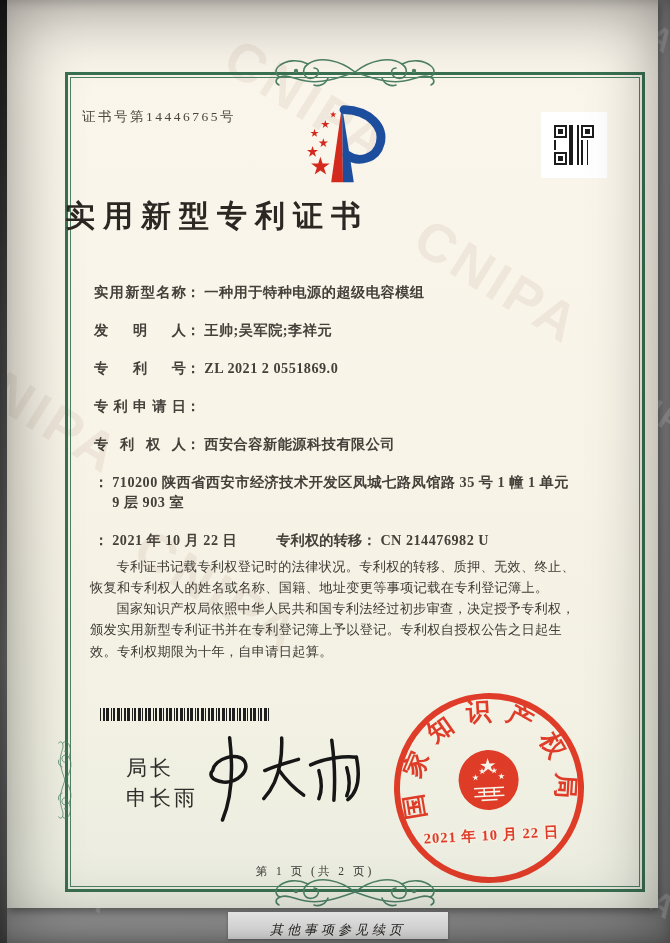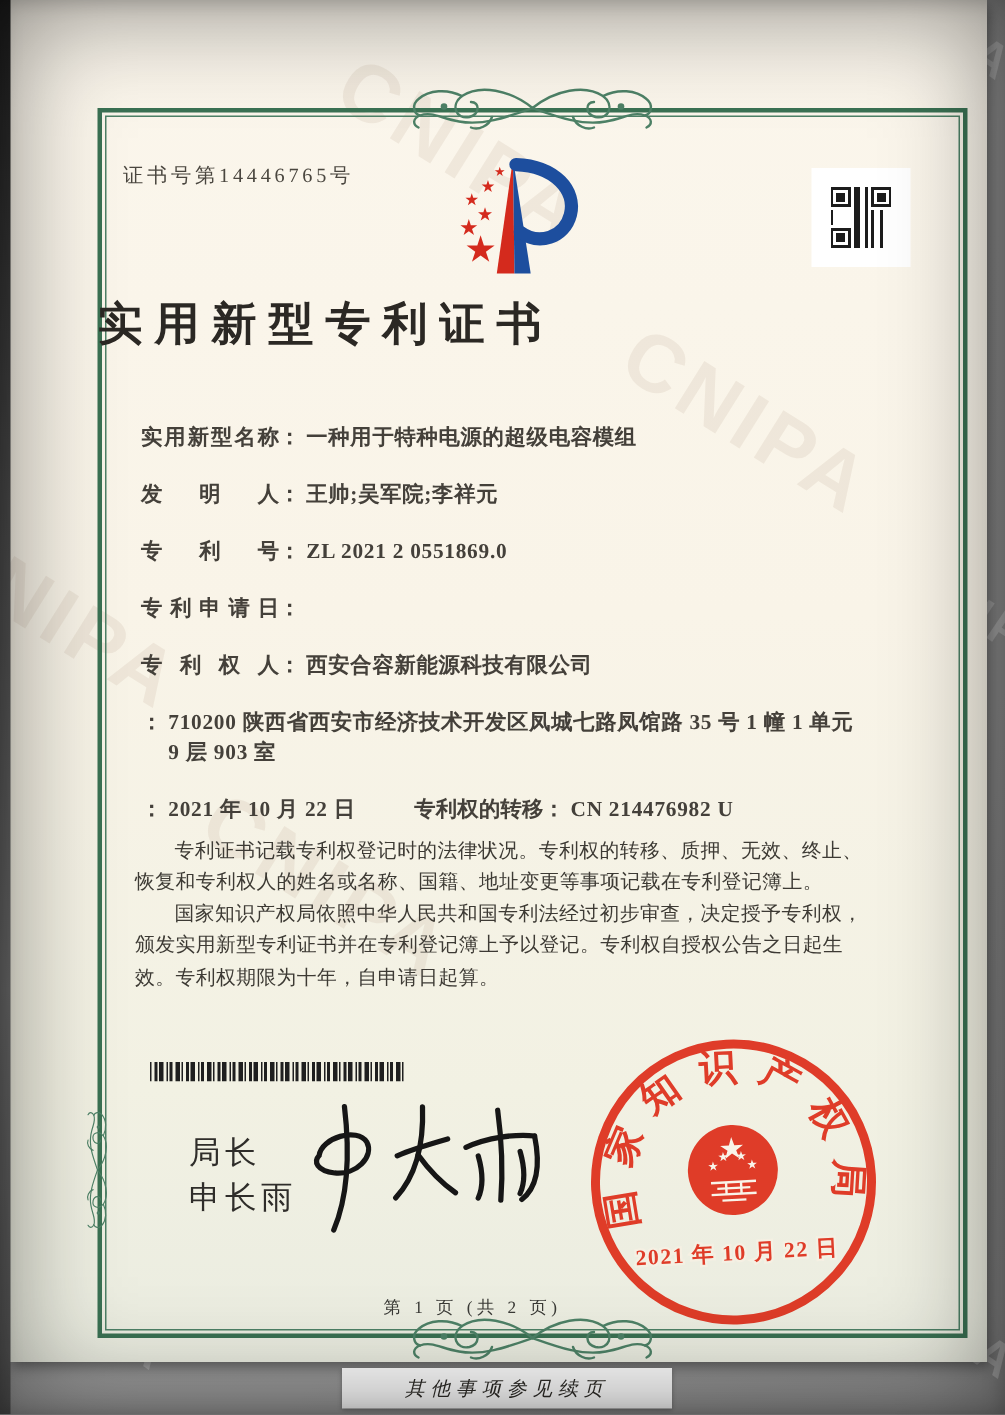--- a/index.html
+++ b/index.html
@@ -62,21 +62,21 @@
                transform:rotate(-2deg); }
 
   .seal { position:absolute; left:383px; top:688px; width:200px; height:200px; opacity:.93;
           transform:rotate(-3deg); }
 
   .page-info { position:absolute; left:59px; width:500px; top:864px; text-align:center;
                font-size:11.5px; color:#3a3a36; letter-spacing:3px; }
 
   .note-strip { position:absolute; left:228px; top:912px; width:220px; height:27px; z-index:3;
                 background:#fdfdfd; box-shadow:0 1px 3px rgba(0,0,0,.3); display:flex;
-                align-items:center; justify-content:center; }
+                align-items:flex-end; justify-content:center; }
   .note-strip span { font-size:13px; font-style:italic; color:#2e2c28; letter-spacing:4px; }
 </style>
 </head>
 <body>
 
 <svg width="0" height="0" style="position:absolute">
   <defs>
     <g id="star5">
         <polygon points="0,-1 0.224,-0.309 0.951,-0.309 0.363,0.118 0.588,0.809 0,0.382 -0.588,0.809 -0.363,0.118 -0.951,-0.309 -0.224,-0.309"></polygon>
       </g>

